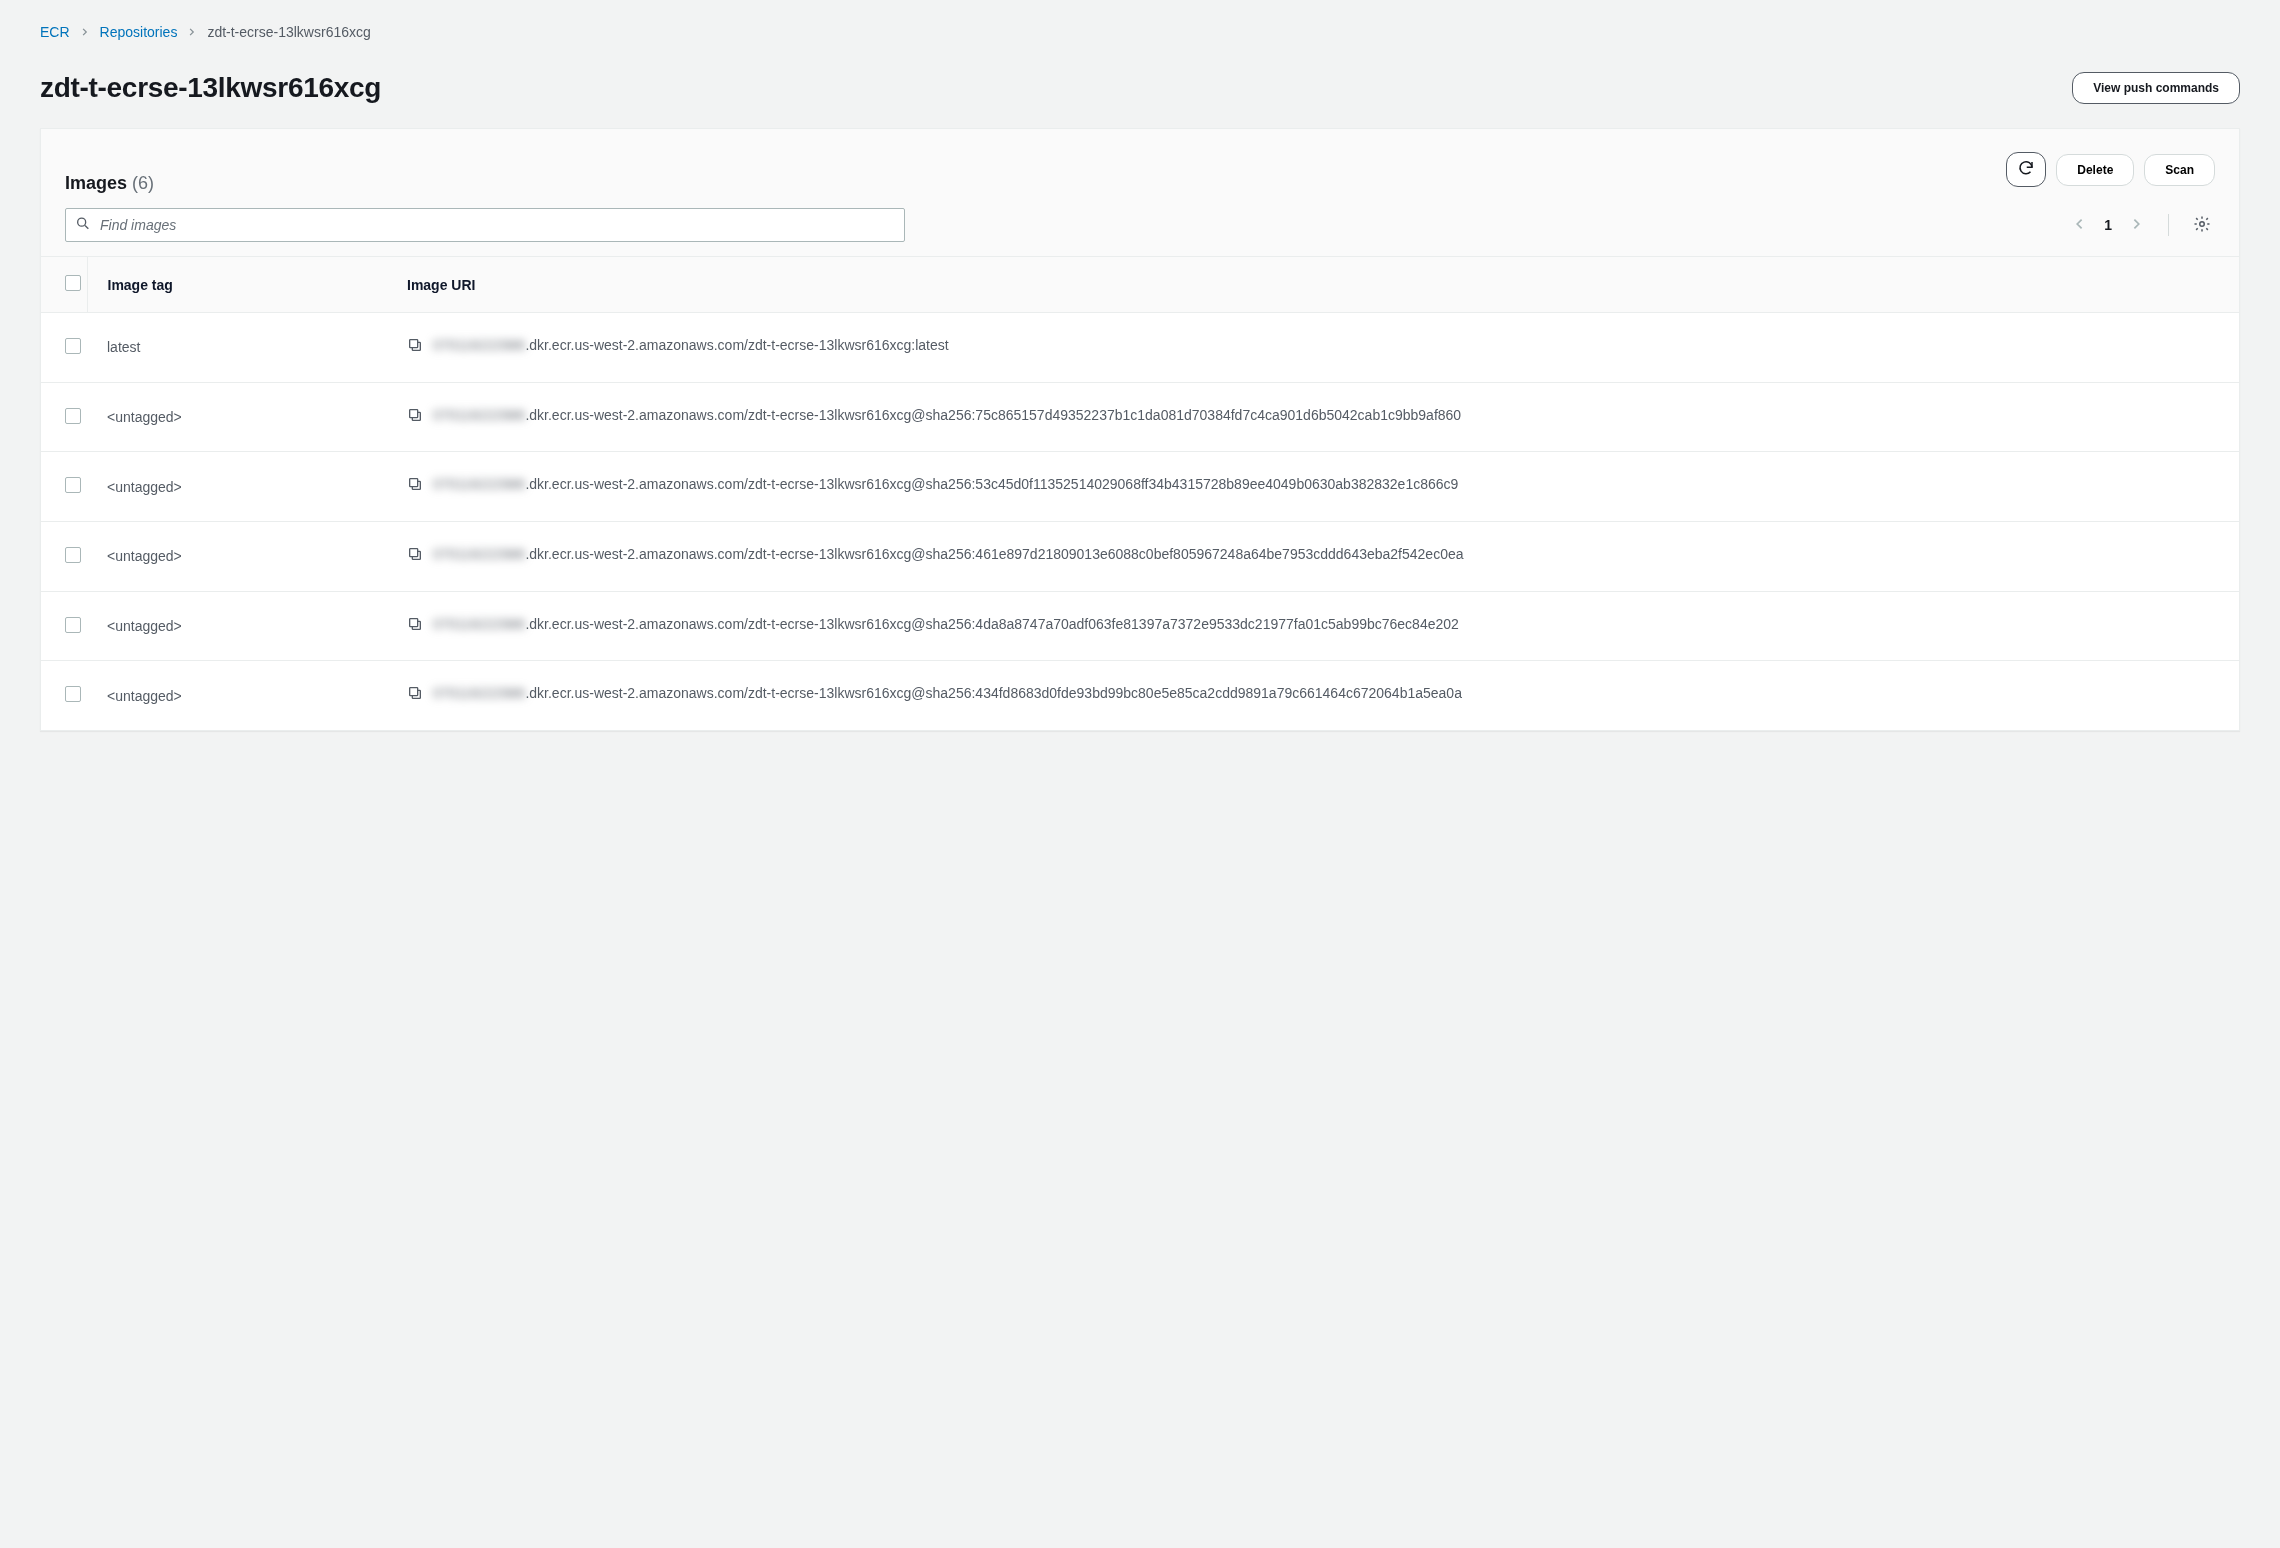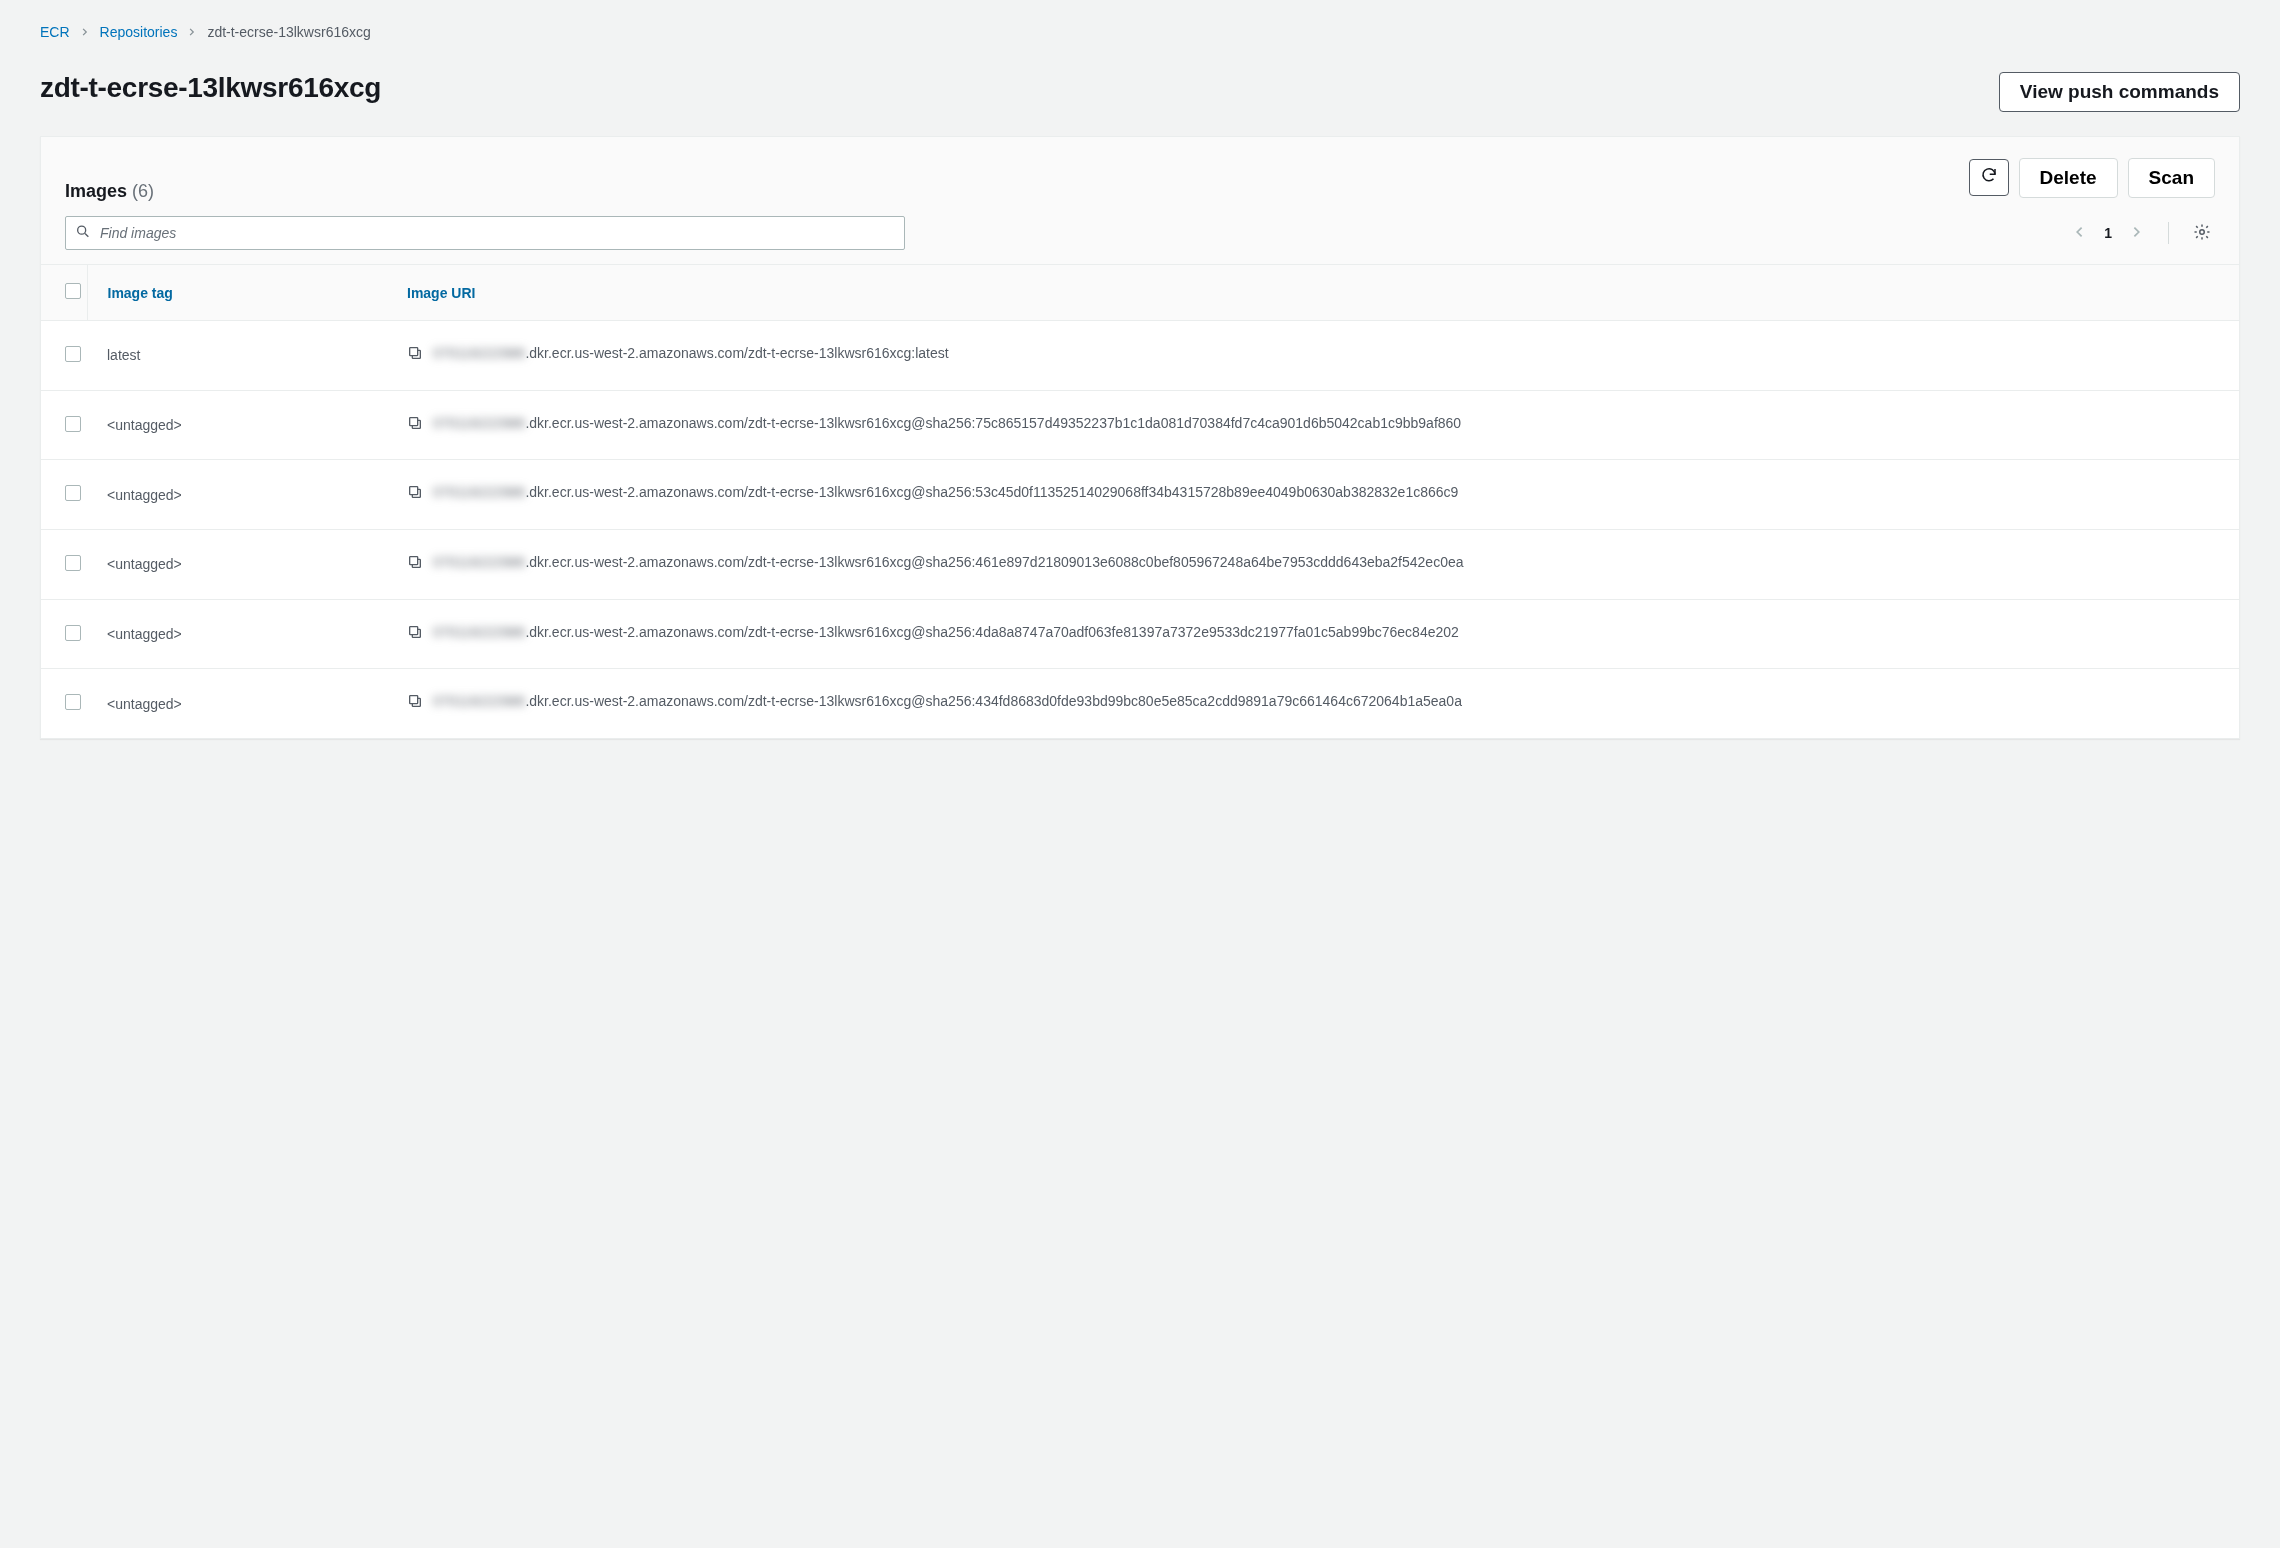--- a/index.html
+++ b/index.html
@@ -37,23 +37,23 @@
   }
   .page-title {
     font-size: 28px;
     font-weight: 700;
     color: #16191f;
     letter-spacing: -0.3px;
   }
   .btn {
     border: 1px solid #545b64;
     background: #fff;
-    border-radius: 4px;
+    border-radius: 12px;
     padding: 8px 20px;
-    font-size: 19px;
+    font-size: 12px;
     font-weight: 700;
     color: #16191f;
     cursor: pointer;
   }
   .btn.disabled {
     color: #000000;
     border-color: #d5dbdb;
     cursor: default;
   }
   .btn.icon-only {
@@ -119,21 +119,21 @@
 
   
   table.images {
     width: 100%;
     border-collapse: collapse;
   }
   table.images thead th {
     text-align: left;
     font-size: 14px;
     font-weight: 700;
-    color: #0369a1;
+    color: #0f172a;
     padding: 18px 20px;
     border-bottom: 1px solid #eaeded;
     background: #fafafa;
   }
   table.images thead th.sel { width:46px; padding-left:24px; padding-right:0; }
   table.images thead th.tag { width: 300px; border-left:1px solid #eaeded; }
   table.images tbody td {
     padding: 22px 20px;
     border-top: 1px solid #eaeded;
     vertical-align: middle;

